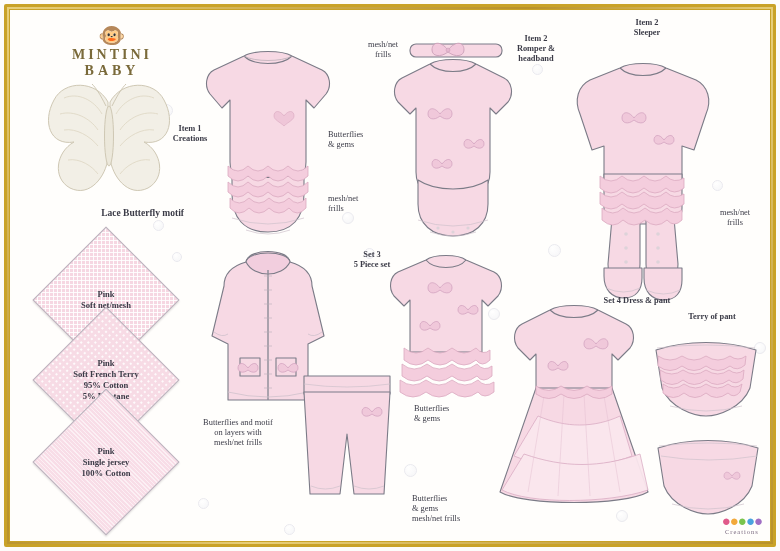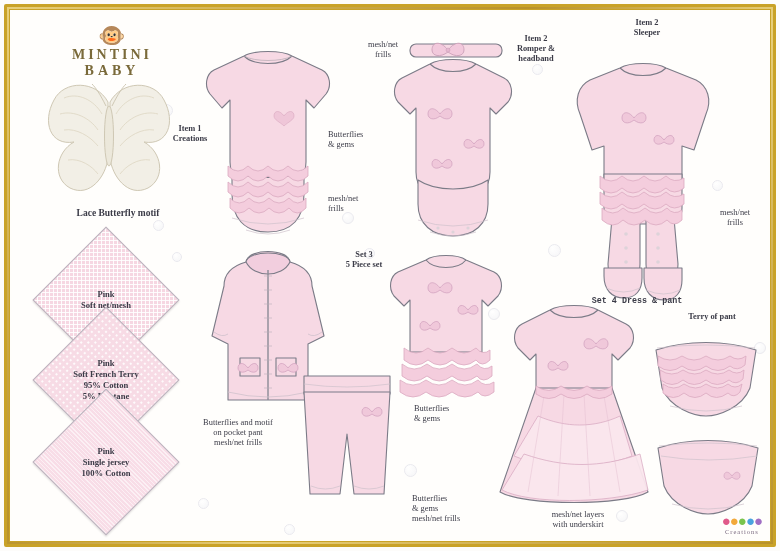--- a/index.html
+++ b/index.html
@@ -53,21 +53,21 @@
   }
   .logo .brand{
     font-family:"Liberation Serif",serif;
     font-size:14px;letter-spacing:3px;color:#7a6a3a;font-weight:bold;
     margin-top:1px;
   }
   .logo .brand2{
     font-size:14px;letter-spacing:4px;color:#7a6a3a;font-weight:bold;
   }
   .motif-cap{
-    position:absolute;left:31px;top:196px;width:150px;text-align:center;
+    position:absolute;left:22px;top:196px;width:150px;text-align:right;
     font-size:9.5px;color:#3b3b47;font-weight:bold;
   }
   .label{
     position:absolute;font-size:8.4px;color:#3b3b47;line-height:10px;
     text-align:center;font-weight:bold;
   }
   .label.nb{font-weight:normal;}
   .swatch{
     position:absolute;width:104px;height:104px;
     transform:rotate(45deg);
@@ -352,27 +352,27 @@
           <path d="M20 16 q43 6 86 0"></path>
           <path d="M27 118 q14 6 29 0"></path>
             <path d="M70 118 q15 6 30 0"></path>
         </g>
         <g fill="#f0c8da" stroke="#cf9ebc" stroke-width=".7">
           <path d="M88 44 c-5-7 -10-5 -10 0 c0 4 5 6 10 2 c5 4 10 2 10-2 c0-5 -5-7 -10 0 z"></path>
         </g>
       </svg>
     </div>
 
-    <div class="label" style="left:316px;top:238px;width:72px;text-align:center;">
+    <div class="label" style="left:324px;top:238px;width:72px;text-align:center;">
       <div>Set 3</div>
       <div>5 Piece set</div>
     </div>
     <div class="label nb" style="left:156px;top:406px;width:140px;">
       <div>Butterflies and motif</div>
-      <div>on pocket pant</div>
+      <div>on layers with</div>
       <div>mesh/net frills</div>
     </div>
 
     <div class="art" style="left:358px;top:236px;">
       <svg width="150" height="160" viewBox="0 0 150 160">
         <g fill="#f7d9e4" stroke="#7b7b87" stroke-width="1.1" stroke-linejoin="round">
           <path d="M56 12 C64 6 88 6 96 12 L124 24 C132 28 134 40 128 48 L118 58 L112 52 L112 104 L40 104 L40 52 L34 58 L24 48 C18 40 20 28 28 24 Z"></path>
         </g>
         <path d="M56 12 C64 22 88 22 96 12" fill="none" stroke="#7b7b87" stroke-width="1.1"></path>
         <g stroke="#dba9c0" fill="#f4cddd" stroke-width=".8">
@@ -416,26 +416,22 @@
         </g>
         <g fill="#f0c8da" stroke="#cf9ebc" stroke-width=".7">
           <path d="M112 48 c-6-8 -12-6 -12 0 c0 5 6 7 12 2 c6 5 12 3 12-2 c0-6 -6-8 -12 0 z"></path>
           <path d="M74 70 c-5-7 -10-5 -10 0 c0 4 5 6 10 2 c5 4 10 2 10-2 c0-5 -5-7 -10 0 z"></path>
         </g>
         <g stroke="#dba9c0" fill="#f4cddd" stroke-width=".8">
           <path d="M52 90 q13 9 25 0 q13 9 26 0 q12 9 25 0 l0 8 q-13 9 -25 0 q-13 9 -26 0 q-12 9 -25 0 Z"></path>
         </g>
       </svg>
     </div>
-    <div class="label" style="left:560px;top:284px;width:130px;font-family:Liberation Mono, monospace;">
+    <div class="label" style="left:560px;top:284px;width:130px;">
       <div>Set 4 Dress &amp; pant</div>
-    </div>
-    <div class="label nb" style="left:506px;top:498px;width:120px;">
-      <div>mesh/net layers</div>
-      <div>with underskirt</div>
     </div>
 
     <div class="art" style="left:634px;top:324px;">
       <svg width="120" height="86" viewBox="0 0 120 86">
         <g fill="#f7d9e4" stroke="#7b7b87" stroke-width="1.1" stroke-linejoin="round">
           <path d="M10 14 C40 4 80 4 110 14 L104 52 C96 72 72 80 60 80 C48 80 24 72 16 52 Z"></path>
         </g>
         <g stroke="#dba9c0" fill="#f4cddd" stroke-width=".8">
           <path d="M12 20 q12 8 24 0 q12 8 24 0 q12 8 24 0 q8 6 16 0 l-1 9 q-8 7 -15 1 q-12 9 -24 0 q-12 9 -24 0 q-12 9 -24 0 Z"></path>
           <path d="M14 34 q12 8 23 0 q12 8 23 0 q12 8 23 0 q8 6 15 0 l-1 9 q-7 7 -14 1 q-12 9 -23 0 q-12 9 -23 0 q-11 9 -22 0 Z"></path>

